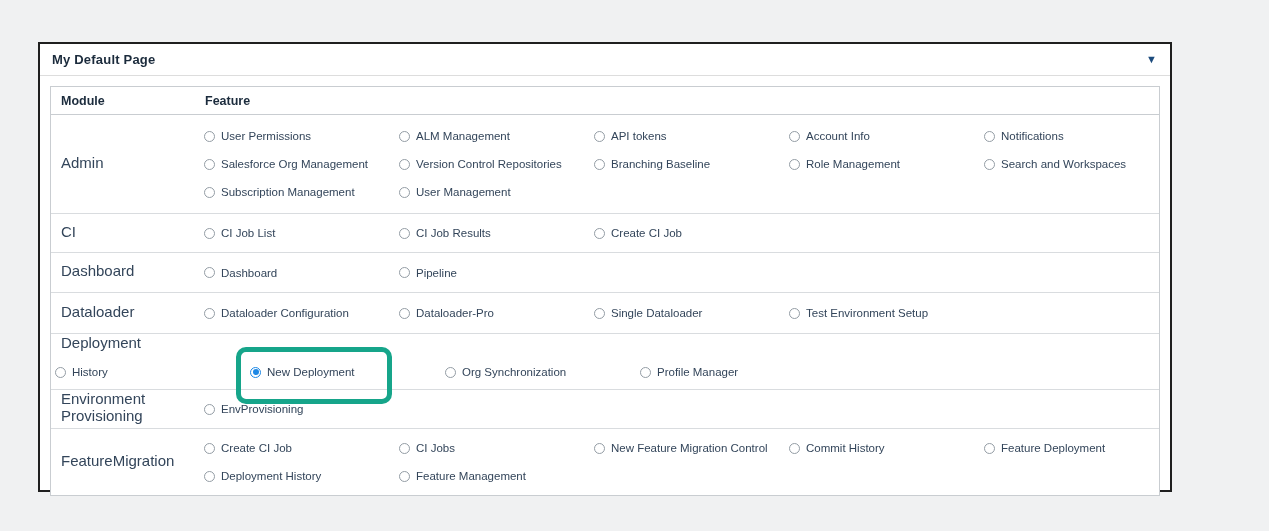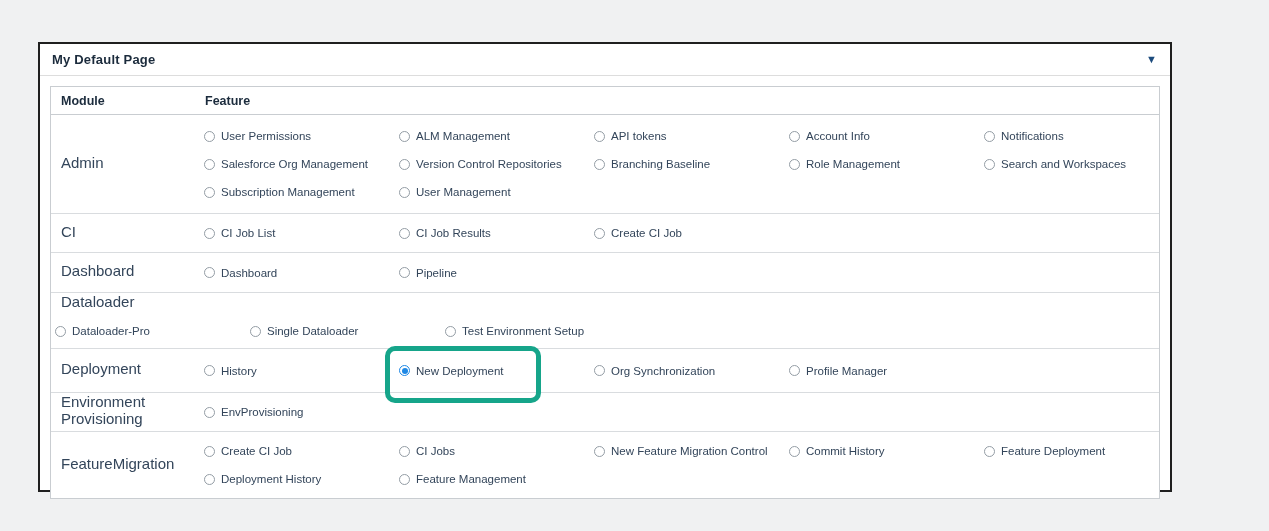--- a/index.html
+++ b/index.html
@@ -37,22 +37,22 @@
     display:flex;align-items:center;height:28px;border-bottom:1px solid var(--table-line);
   }
   .th{font-size:12.5px;font-weight:bold;color:var(--title);}
   .module-col{width:149px;flex:none;padding-left:10px;}
   .feature-col{flex:1;padding-left:5px;}
   .trow{display:flex;border-bottom:1px solid var(--line);}
   #rows .trow:last-child{border-bottom:none;}
   #rows .trow:nth-child(1){min-height:99px;}
   #rows .trow:nth-child(2){min-height:39px;}
   #rows .trow:nth-child(3){min-height:40px;}
-  #rows .trow:nth-child(4){min-height:41px;flex-direction:column;}
-  #rows .trow:nth-child(5){min-height:44px;}
+  #rows .trow:nth-child(4){min-height:41px;}
+  #rows .trow:nth-child(5){min-height:44px;flex-direction:column;}
   #rows .trow:nth-child(6){min-height:38px;}
   #rows .trow:nth-child(7){min-height:66px;}
   .module-cell{
     width:149px;flex:none;padding:0 6px 4px 10px;display:flex;align-items:center;
     font-size:15px;color:var(--label);
   }
   .feature-grid{
     flex:1;display:grid;grid-template-columns:repeat(5,195px);
     align-content:center;padding:3px 0;
   }
@@ -185,20 +185,24 @@
   <div class="feature-option">
     <span class="radio"></span>
     <span>Pipeline</span>
   </div>
 </div>
   </div>
 
   <div class="trow">
     <div class="module-cell">Dataloader</div>
     <div class="feature-grid">
+  <div class="feature-option">
+    <span class="radio"></span>
+    <span>Dataloader Configuration</span>
+  </div>
 
   <div class="feature-option">
     <span class="radio"></span>
     <span>Dataloader-Pro</span>
   </div>
 
   <div class="feature-option">
     <span class="radio"></span>
     <span>Single Dataloader</span>
   </div>

